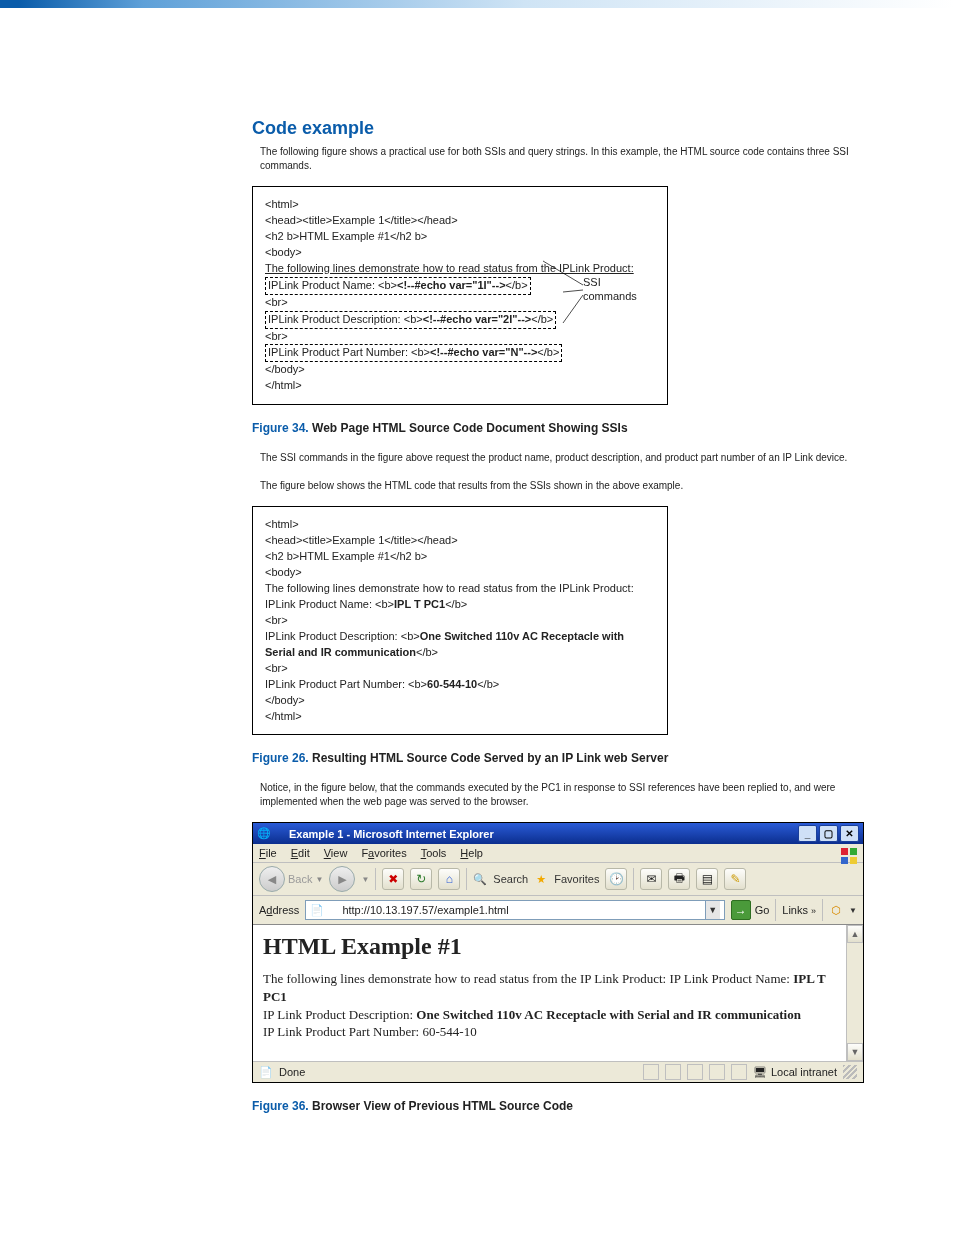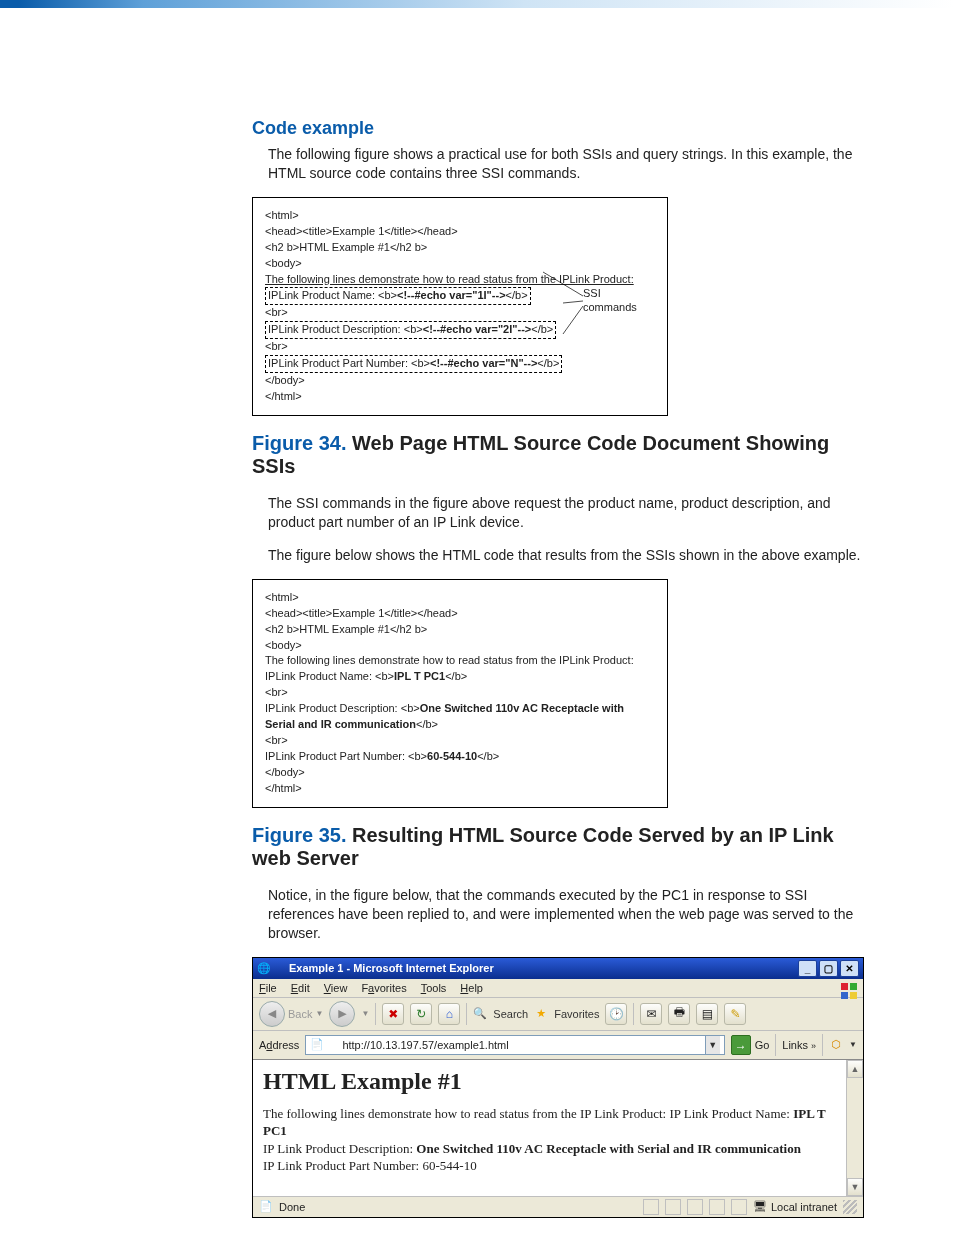--- a/index.html
+++ b/index.html
@@ -17,23 +17,23 @@
   .page {
     padding: 110px 86px 40px 252px;
   }
   .section-heading {
     color: #0a5caa;
     font-weight: 700;
     font-size: 18px;
     margin: 0 0 6px 0;
   }
   p.body {
-    font-size: 14px;
+    font-size: 10px;
     line-height: 1.35;
-    margin: 4px 0 14px 16px;
+    margin: 4px 0 14px 8px;
   }
   .codebox {
     border: 1px solid #000;
     padding: 10px 10px 10px 12px;
     width: 392px;
     font-family: Arial, sans-serif;
     font-size: 11px;
     line-height: 1.45;
     margin-bottom: 16px;
     position: relative;
@@ -47,21 +47,21 @@
     display: inline-block;
   }
   .annot {
     position: absolute;
     font-family: Arial, sans-serif;
     font-size: 11px;
     left: 330px;
     line-height: 1.3;
   }
   .fig-caption {
-    font-size: 20px;
+    font-size: 12px;
     margin: 16px 0 16px 0;
   }
   .fig-caption .fignum { color: #0a5caa; font-weight: 700; }
   .fig-caption .figtitle { font-weight: 700; color: #222; }
 
   
   .ie {
     border: 1px solid #000;
     width: 610px;
     font-family: Tahoma, Arial, sans-serif;
@@ -242,21 +242,21 @@
     </div>
     <div class="line">&lt;br&gt;</div>
     <div class="line">
       <span>IPLink Product Part Number: &lt;b&gt;</span><b>60-544-10</b><span>&lt;/b&gt;</span>
     </div>
     <div class="line">&lt;/body&gt;</div>
     <div class="line">&lt;/html&gt;</div>
   </div>
 
   <p class="fig-caption">
-    <span class="fignum">Figure 35.</span>
+    <span class="fignum">Figure 26.</span>
     <span class="figtitle">Resulting HTML Source Code Served by an IP Link web Server</span>
   </p>
 
   <p class="body">Notice, in the figure below, that the commands executed by the PC1 in response to SSI references have been replied to, and were implemented when the web page was served to the browser.</p>
 
   <div class="ie">
     <div class="ie-titlebar">
       <span class="mini-icon">🌐</span>
       <span style="margin-left:18px;">Example 1 - Microsoft Internet Explorer</span>
       <span class="tfill"></span>

